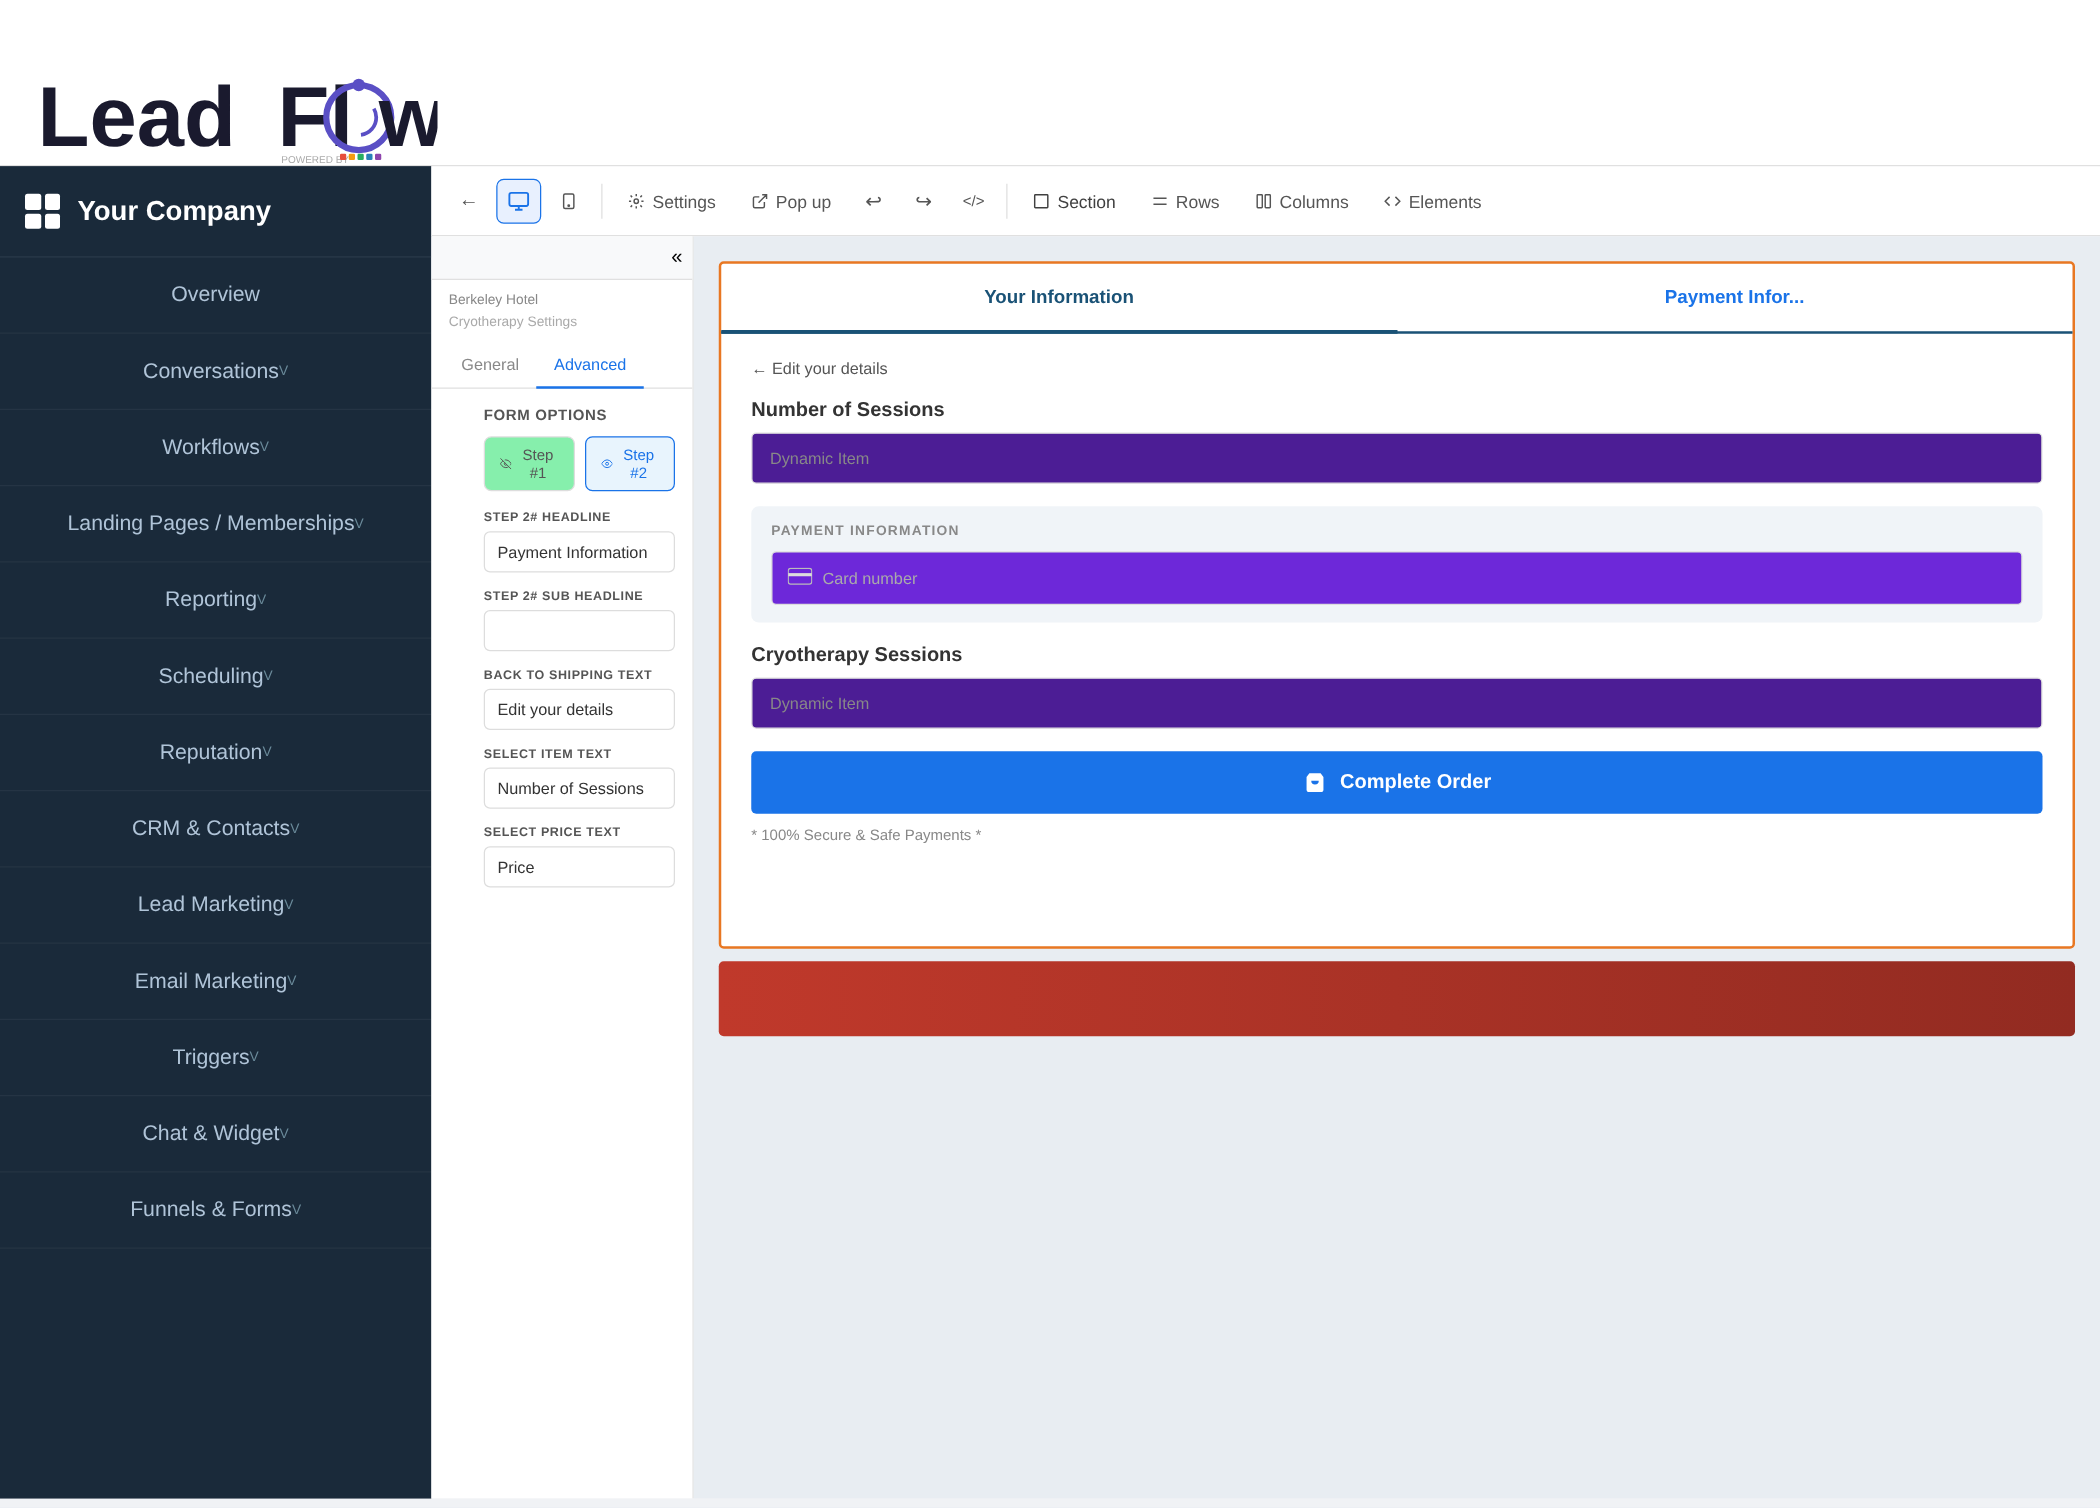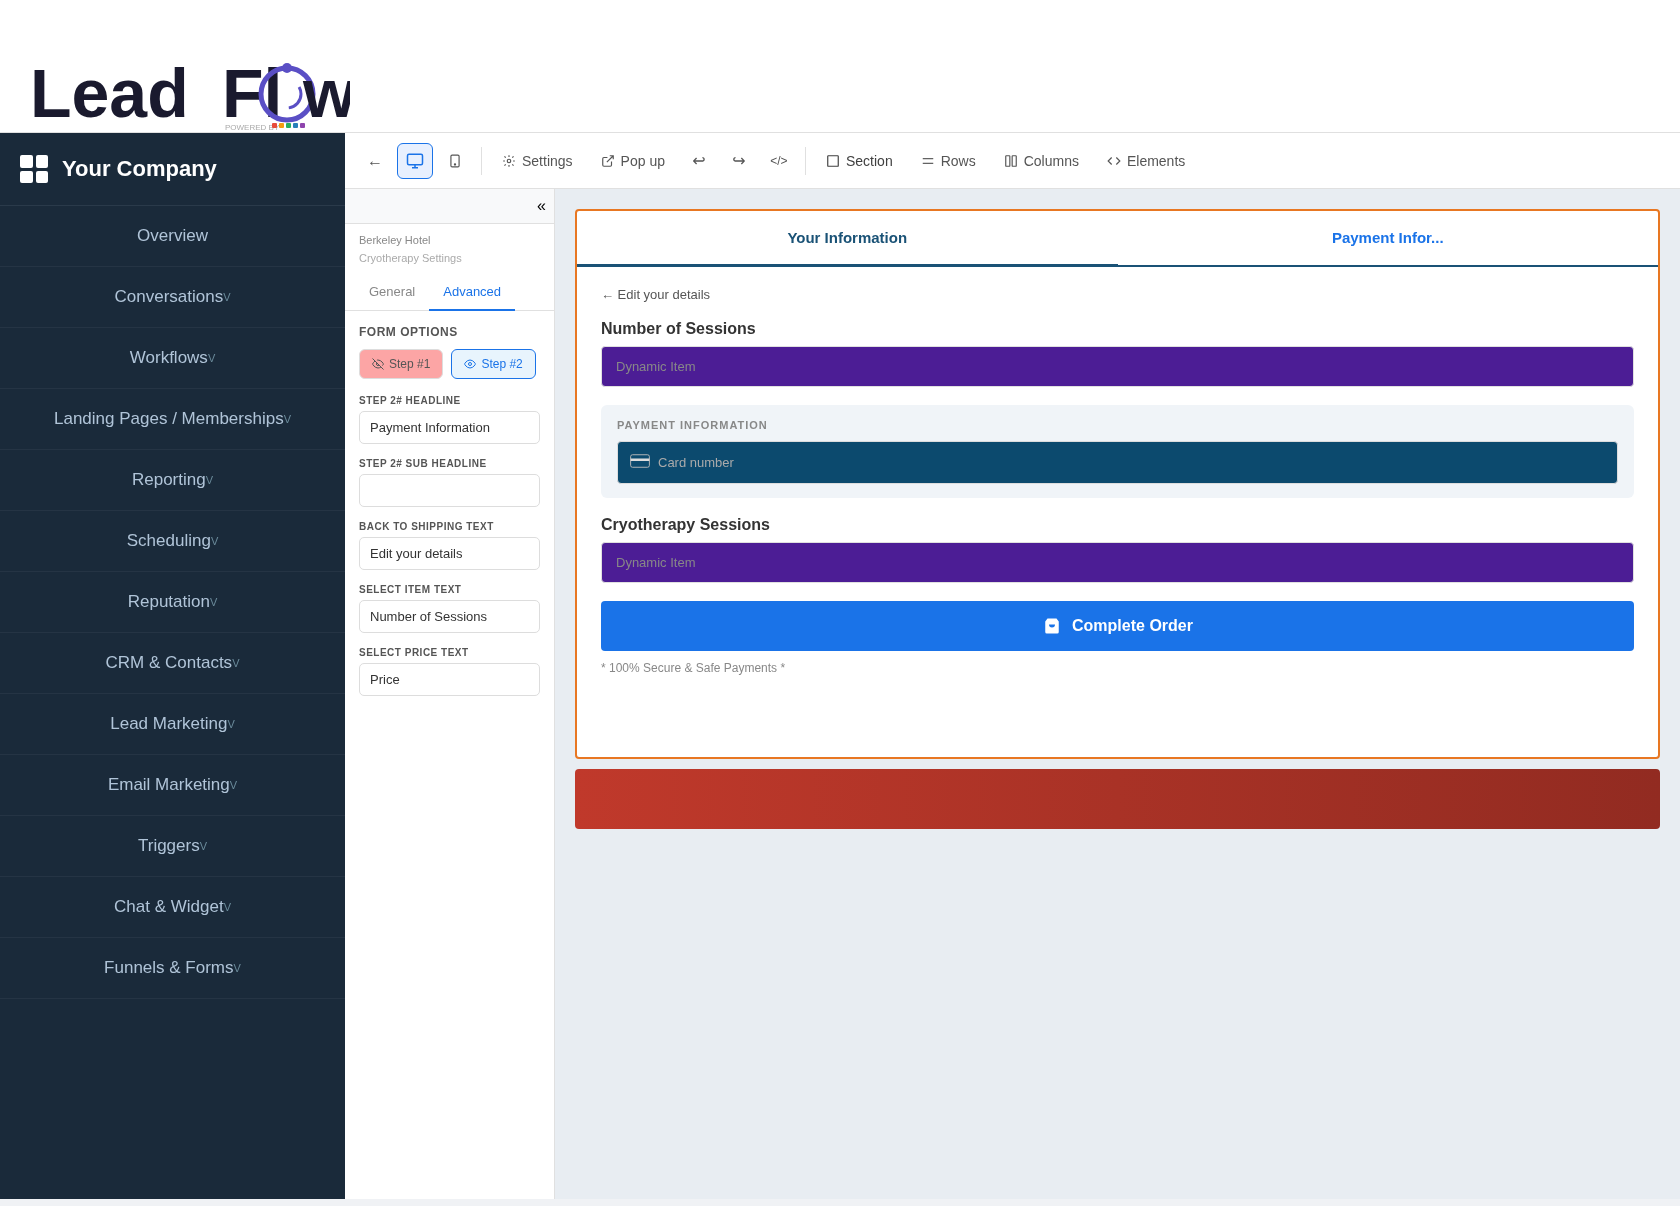--- a/index.html
+++ b/index.html
@@ -180,20 +180,21 @@
       border-bottom: 2px solid transparent;
       margin-bottom: -1px;
     }
     .panel-tab.active {
       color: #1a73e8;
       border-bottom-color: #1a73e8;
     }
 
     .form-section {
       padding: 14px;
+      margin-left: 28px;
     }
     .form-section-title {
       font-size: 12px;
       font-weight: 600;
       color: #555;
       margin-bottom: 10px;
       text-transform: uppercase;
       letter-spacing: 0.5px;
     }
     .step-buttons {
@@ -203,21 +204,21 @@
     }
     .step-btn {
       padding: 7px 12px;
       border-radius: 6px;
       font-size: 12px;
       cursor: pointer;
       display: flex;
       align-items: center;
       gap: 5px;
       border: 1.5px solid #ddd;
-      background: #fca5a5;
+      background: #86efac;
       color: #555;
     }
     .step-btn.active-step {
       background: #e8f4fd;
       border-color: #1a73e8;
       color: #1a73e8;
     }
     .form-field-group {
       margin-bottom: 14px;
     }
@@ -313,21 +314,21 @@
       font-weight: 600;
       color: #888;
       letter-spacing: 1px;
       margin-bottom: 10px;
       text-transform: uppercase;
     }
     .card-input-row {
       display: flex;
       align-items: center;
       gap: 8px;
-      background: #0c4a6e;
+      background: #6d28d9;
       border: 1px solid #ddd;
       border-radius: 4px;
       padding: 10px 12px;
     }
     .card-icon {
       font-size: 18px;
       color: #aaa;
     }
     .card-placeholder {
       font-size: 13px;

